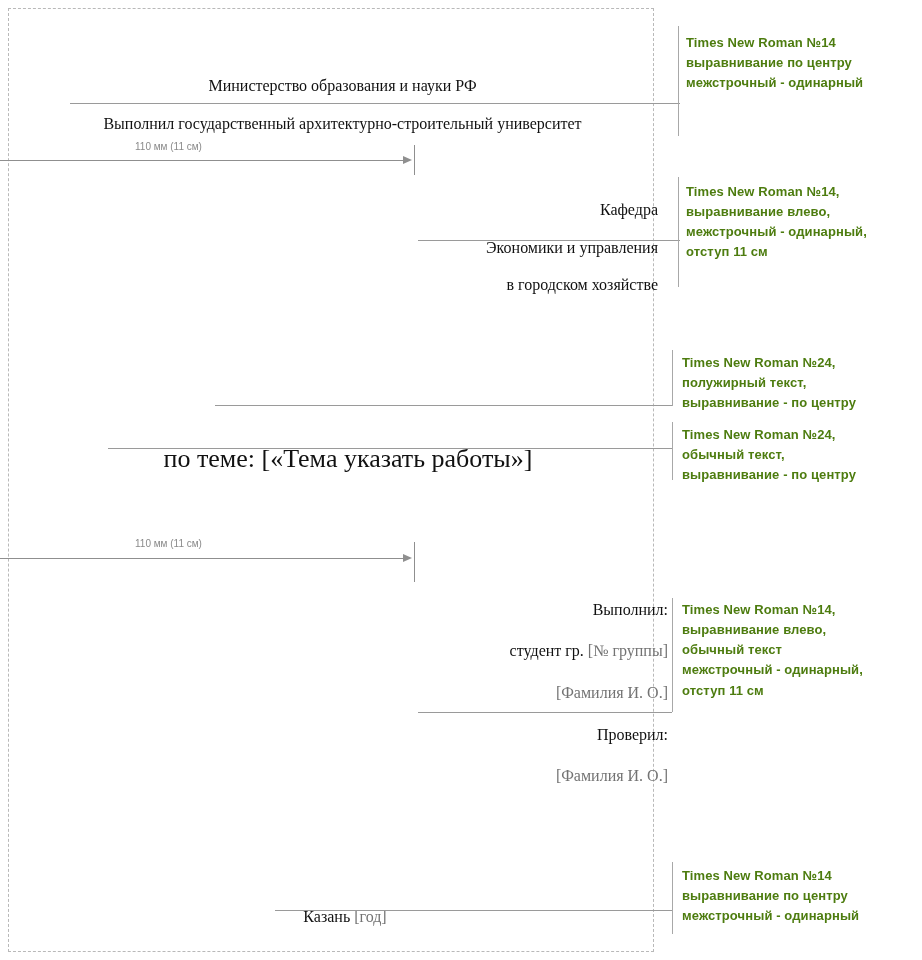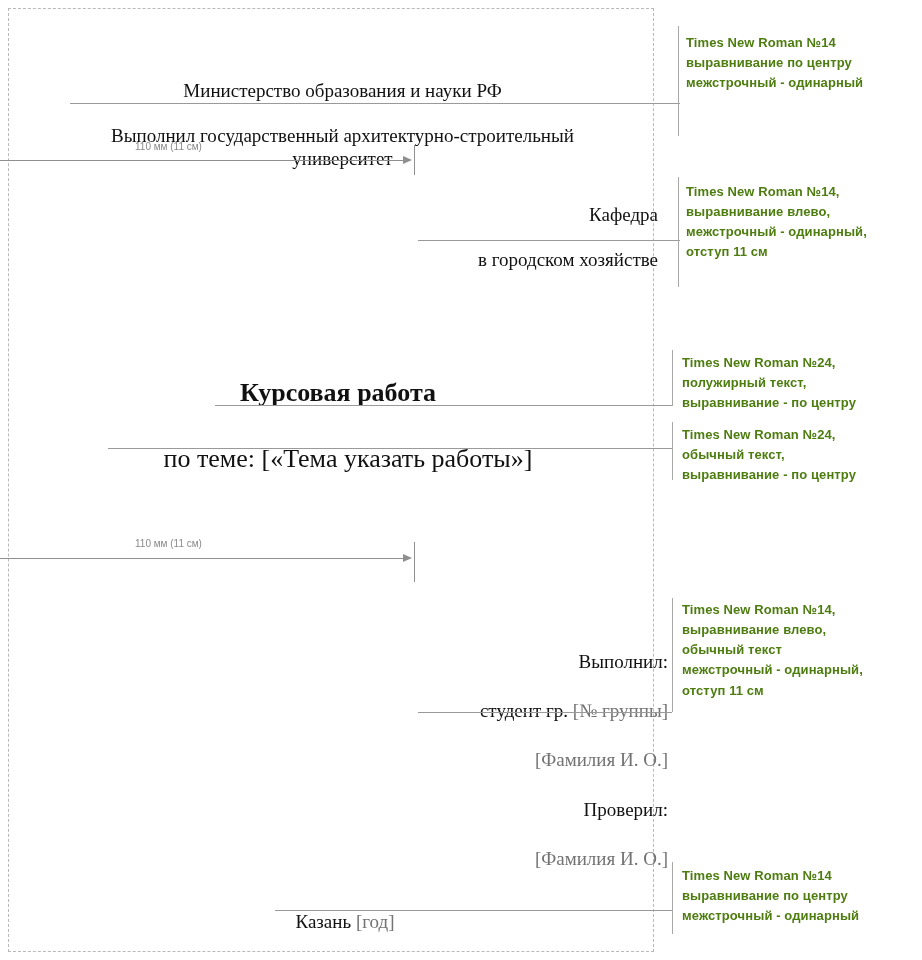--- a/index.html
+++ b/index.html
@@ -45,21 +45,21 @@
   .doc {
     position: absolute;
     font-family: "Liberation Serif", "DejaVu Serif", serif;
     color: #111111;
     white-space: pre-line;
     line-height: 1.18;
   }
   .doc-center { text-align: center; }
   .doc-left   { text-align: right; }
 
-  .t14   { font-size: 19px; }
+  .t14   { font-size: 16px; }
   .t24   { font-size: 26px; }
   .bold  { font-weight: bold; }
   .ph    { color: #737373; }
 
   
   .note {
     position: absolute;
     font-family: "Liberation Sans", sans-serif;
     font-size: 13px;
     font-weight: bold;
@@ -115,51 +115,51 @@
 выравнивание по центру
 межстрочный - одинарный</div>
 
   <div class="dim-line" style="left:0px; top:160px; width:404px;"></div>
   <div class="dim-head" style="left:403px; top:156px;"></div>
   <div class="dim-tick" style="left:414px; top:145px; height:30px;"></div>
   <div class="dim-label" style="left:135px; top:141px;">110 мм (11 см)</div>
 
   <div class="doc doc-left t14" style="left:418px; top:182px; width:240px;">
     <div>Кафедра</div>
+    <div>Экономики и управления</div>
     <div>в городском хозяйстве</div>
   </div>
   <div class="hline" style="left:418px; top:240px; width:262px;"></div>
   <div class="bracket" style="left:678px; top:177px; height:110px;"></div>
   <div class="note" style="left:686px; top:182px; width:236px;">Times New Roman №14,
 выравнивание влево,
 межстрочный - одинарный,
 отступ 11 см</div>
 
-  <div class="doc doc-center t24 bold" style="left:108px; top:378px; width:460px;">Курсовая работа</div>
   <div class="hline" style="left:215px; top:405px; width:457px;"></div>
   <div class="bracket" style="left:672px; top:350px; height:56px;"></div>
   <div class="note" style="left:682px; top:353px; width:240px;">Times New Roman №24,
 полужирный текст,
 выравнивание - по центру</div>
 
   <div class="doc doc-center t24" style="left:108px; top:413px; width:480px;">
     <span>по теме: </span><span>[«Тема указать работы»]</span>
   </div>
   <div class="hline" style="left:108px; top:448px; width:564px;"></div>
   <div class="bracket" style="left:672px; top:422px; height:58px;"></div>
   <div class="note" style="left:682px; top:425px; width:240px;">Times New Roman №24,
 обычный текст,
 выравнивание - по центру</div>
 
   <div class="dim-line" style="left:0px; top:558px; width:404px;"></div>
   <div class="dim-head" style="left:403px; top:554px;"></div>
   <div class="dim-tick" style="left:414px; top:542px; height:40px;"></div>
   <div class="dim-label" style="left:135px; top:538px;">110 мм (11 см)</div>
 
-  <div class="doc doc-left t14" style="left:418px; top:625px; width:250px; line-height:1.3;">
+  <div class="doc doc-left t14" style="left:418px; top:579px; width:250px; line-height:1.3;">
     <div>Выполнил:</div>
     <div><span>студент гр. </span><span class="ph">[№ группы]</span></div>
     <div class="ph">[Фамилия И. О.]</div>
     <div>Проверил:</div>
     <div class="ph">[Фамилия И. О.]</div>
   </div>
   <div class="hline" style="left:418px; top:712px; width:254px;"></div>
   <div class="bracket" style="left:672px; top:598px; height:114px;"></div>
   <div class="note" style="left:682px; top:600px; width:240px;">Times New Roman №14,
 выравнивание влево,

